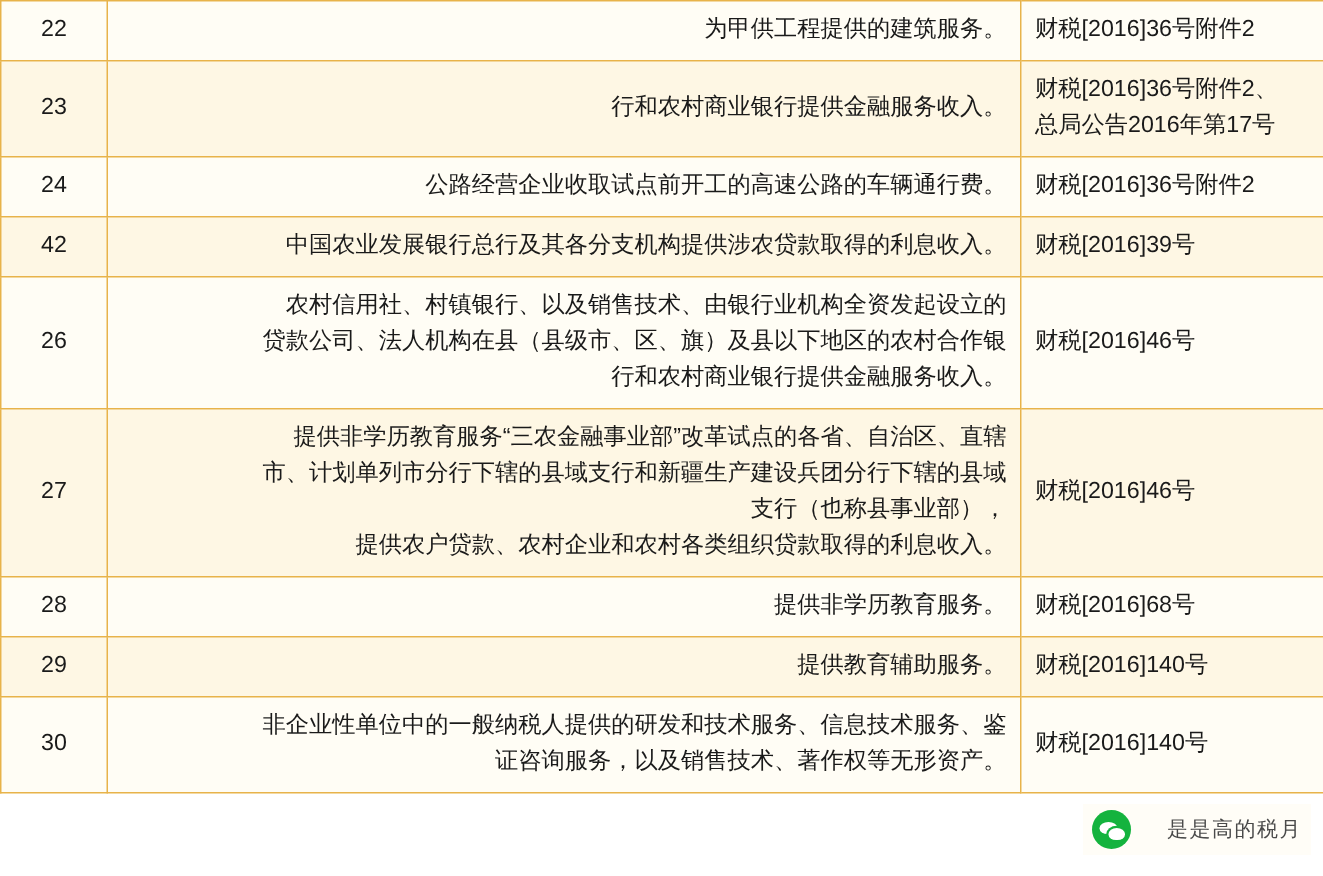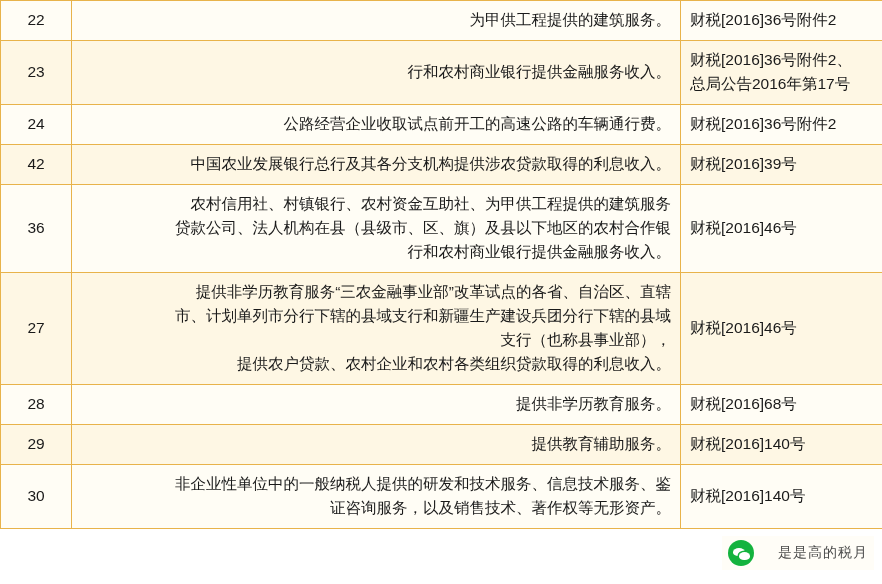--- a/index.html
+++ b/index.html
@@ -137,23 +137,23 @@
         <td class="col-ref">财税[2016]36号附件2</td>
       </tr>
 
       <tr class="alt">
         <td class="col-num">42</td>
         <td class="col-desc">中国农业发展银行总行及其各分支机构提供涉农贷款取得的利息收入。</td>
         <td class="col-ref">财税[2016]39号</td>
       </tr>
 
       <tr>
-        <td class="col-num">36</td>
+        <td class="col-num">26</td>
         <td class="col-desc">
-          <span class="cellline">农村信用社、村镇银行、农村资金互助社、为甲供工程提供的建筑服务</span>
+          <span class="cellline">农村信用社、村镇银行、以及销售技术、由银行业机构全资发起设立的</span>
           <span class="cellline">贷款公司、法人机构在县（县级市、区、旗）及县以下地区的农村合作银</span>
           <span class="cellline">行和农村商业银行提供金融服务收入。</span>
         </td>
         <td class="col-ref">财税[2016]46号</td>
       </tr>
 
       <tr class="alt">
         <td class="col-num">27</td>
         <td class="col-desc">
           <span class="cellline">提供非学历教育服务“三农金融事业部”改革试点的各省、自治区、直辖</span>

